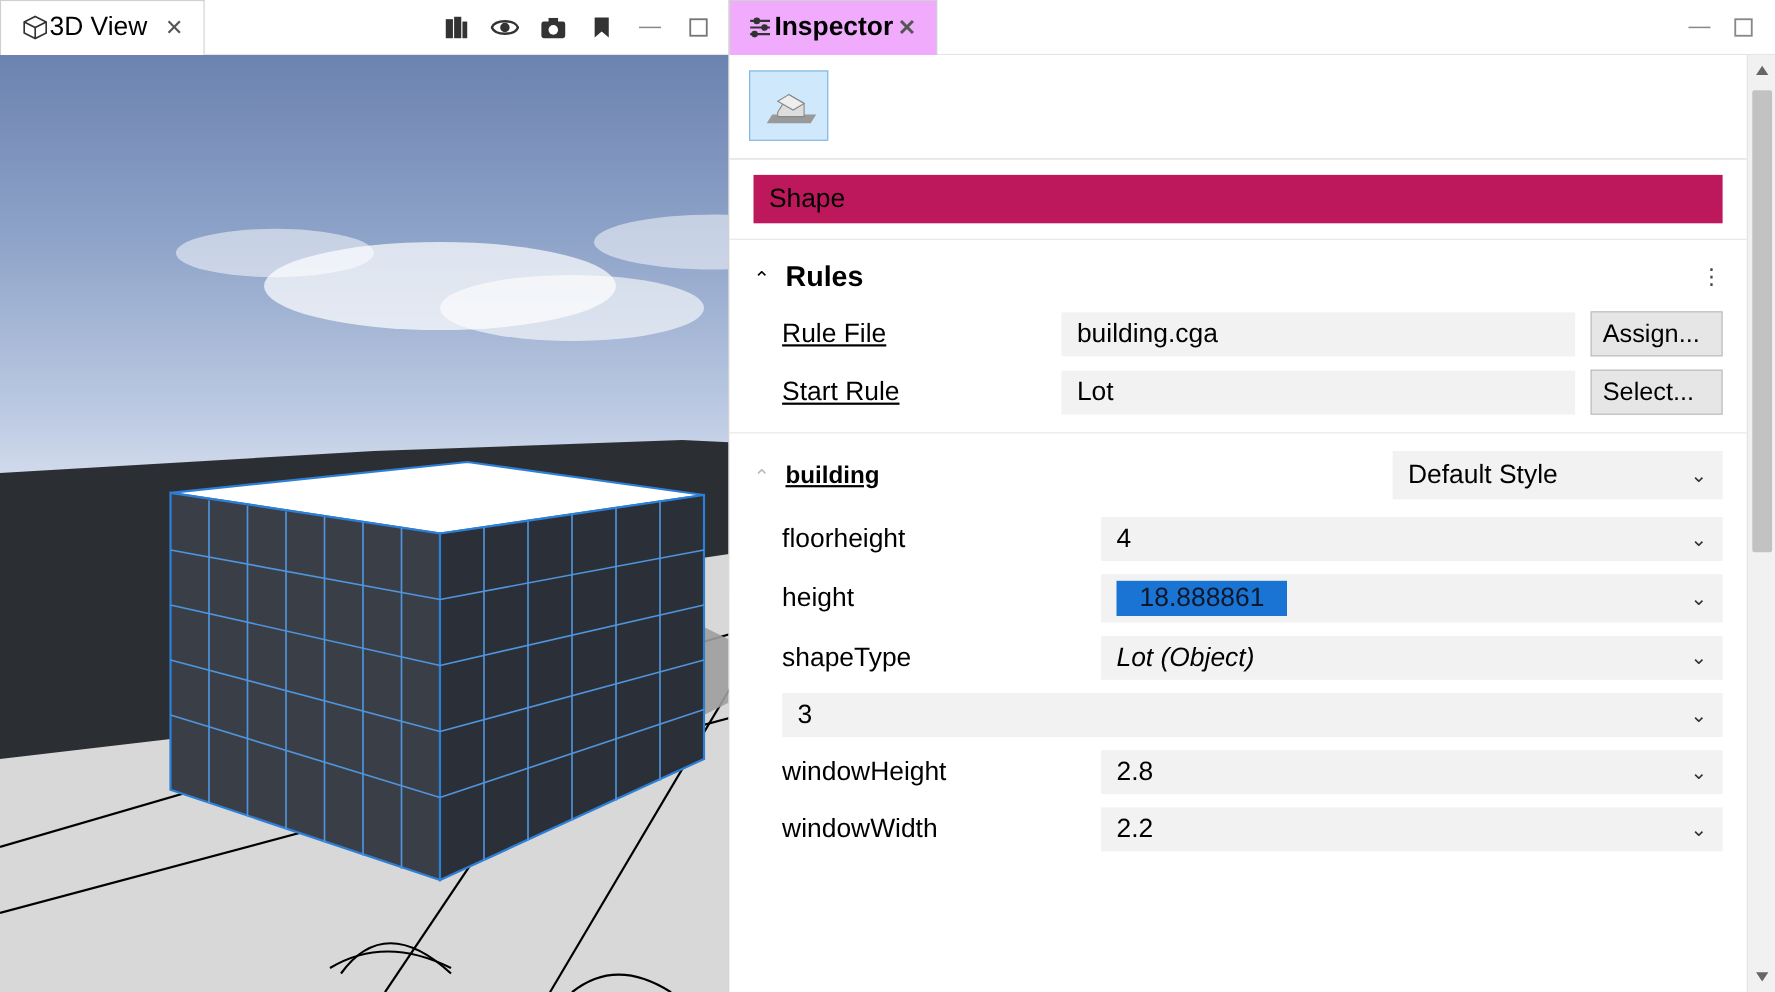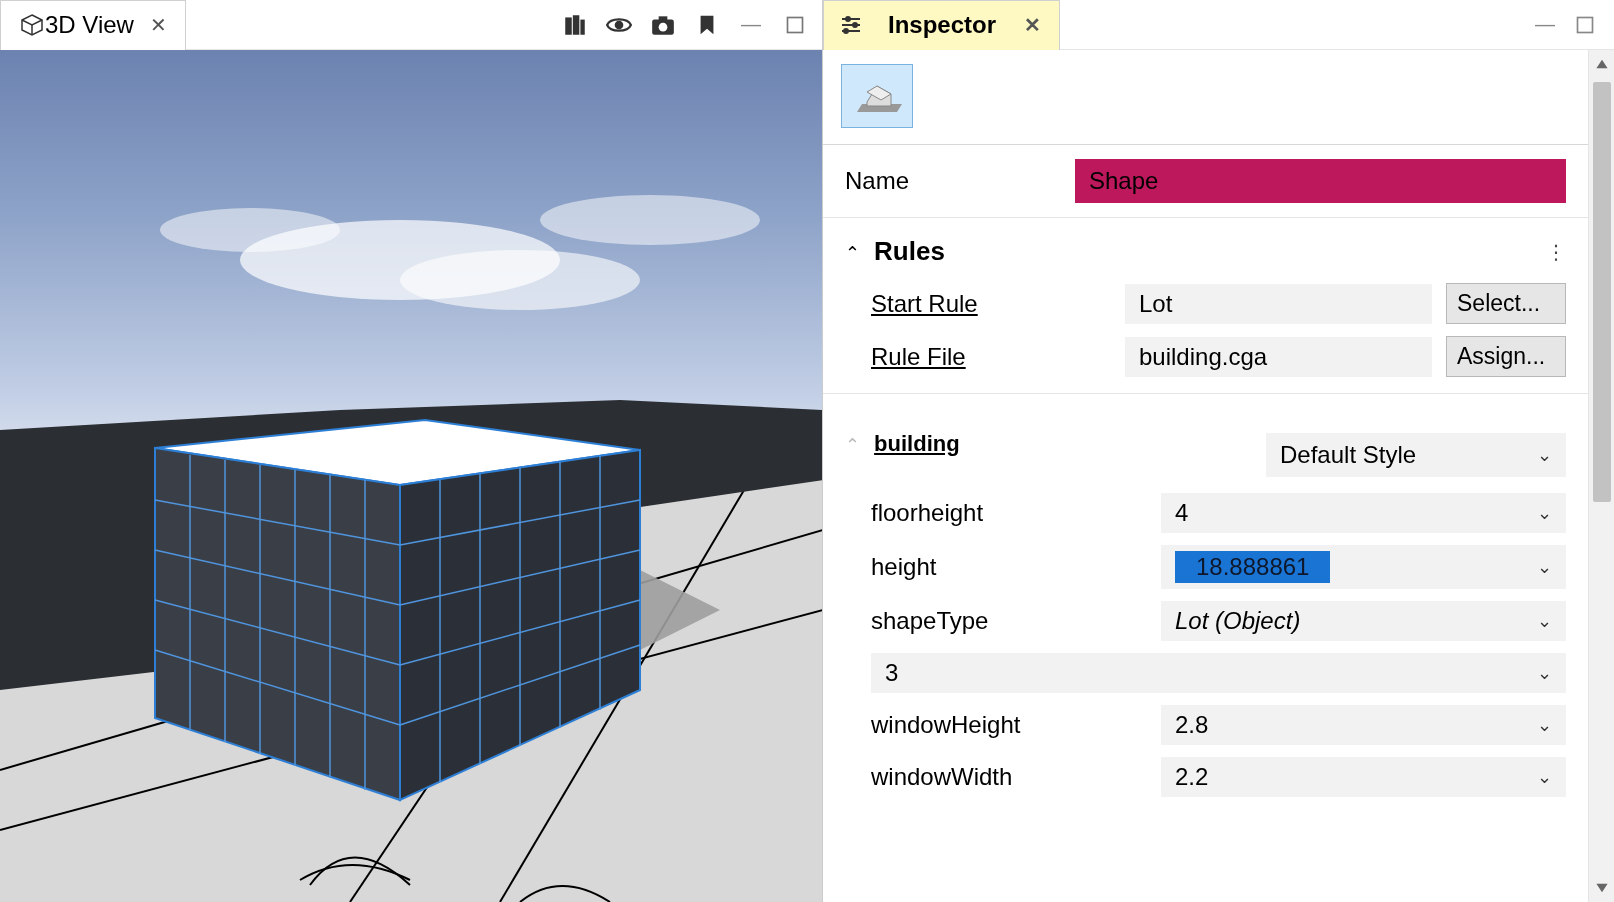--- a/index.html
+++ b/index.html
@@ -10,21 +10,21 @@
     color: #000;
     background: #fff;
     width: 1614px;
     height: 902px;
     display: flex;
     overflow: hidden;
   }
 
   
   .left-panel {
-    width: 823px;
+    width: 663px;
     height: 902px;
     border-right: 1px solid #ccc;
     display: flex;
     flex-direction: column;
   }
   .view-header {
     display: flex;
     align-items: center;
     height: 50px;
     background: #fff;
@@ -83,25 +83,25 @@
     align-items: center;
     height: 50px;
     border-bottom: 1px solid #e5e5e5;
   }
   .inspector-tab {
     display: flex;
     align-items: center;
     padding: 5px 14px 5px 14px;
     border: 1px solid #d0d0d0;
     border-bottom: none;
-    background: #fef9c3;
+    background: #f0abfc;
     height: 50px;
     font-size: 24px;
     font-weight: 600;
-    gap: 24px;
+    gap: 0;
   }
   .inspector-title { font-weight: 700; }
   .right-header-icons {
     margin-left: auto;
     display: flex;
     gap: 14px;
     padding-right: 16px;
     align-items: center;
     color: #555;
   }
@@ -245,21 +245,20 @@
   .style-select {
     margin-left: auto;
     display:flex;
     align-items:center;
     gap: 8px;
     background: #f2f2f2;
     padding: 8px 14px;
     width: 300px;
     font-size: 24px;
     justify-content: space-between;
-    margin-top: 23px;
   }
   .chevdown {
     font-size: 18px;
     color: #333;
   }
 
   .param-row {
     display:flex;
     align-items:center;
     padding: 6px 22px 6px 48px;
@@ -430,39 +429,38 @@
         <svg width="60" height="48" viewBox="0 0 60 48">
           <polygon points="10,40 50,40 55,32 15,32" fill="#999"></polygon>
           <polygon points="20,30 30,14 44,22 44,34 20,34" fill="#ddd" stroke="#888"></polygon>
           <polygon points="30,14 44,22 34,28 20,20" fill="#eee" stroke="#888"></polygon>
         </svg>
       </div>
 
       <div class="section-divider"></div>
 
       <div class="name-row">
-        <div class="name-label">Name</div>
         <div class="name-value">Shape</div>
       </div>
 
       <div class="rules-header">
         <span class="chev">⌄</span>
         <span class="label">Rules</span>
         <span class="more">⋮</span>
       </div>
 
       <div class="rule-row">
+        <div class="rule-label">Rule File</div>
+        <div class="rule-value">building.cga</div>
+        <div class="rule-btn">Assign...</div>
+      </div>
+      <div class="rule-row">
         <div class="rule-label">Start Rule</div>
         <div class="rule-value">Lot</div>
         <div class="rule-btn">Select...</div>
-      </div>
-      <div class="rule-row">
-        <div class="rule-label">Rule File</div>
-        <div class="rule-value">building.cga</div>
-        <div class="rule-btn">Assign...</div>
       </div>
 
       <div class="building-header">
         <span class="chev">⌄</span>
         <span class="label">building</span>
         <div class="style-select">
           <span>Default Style</span>
           <span class="chevdown">⌄</span>
         </div>
       </div>

